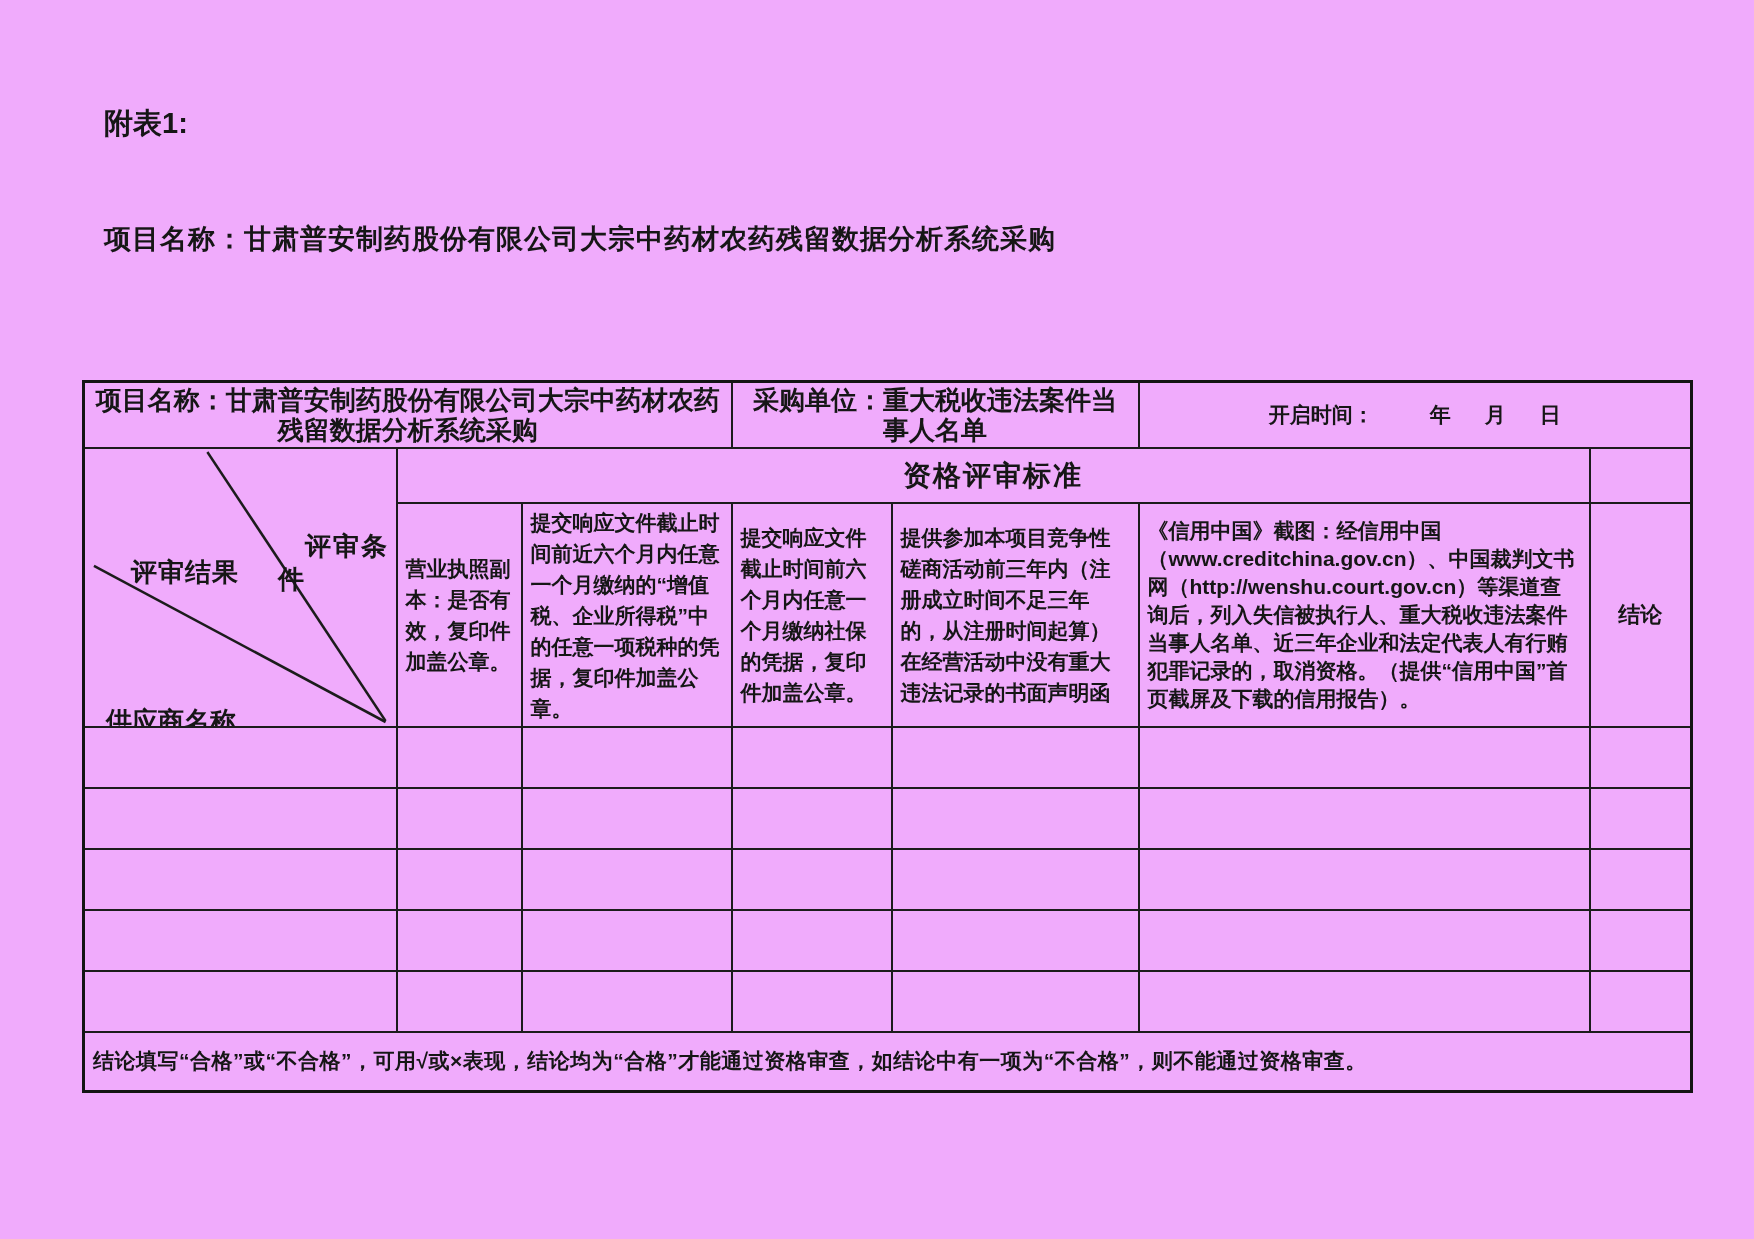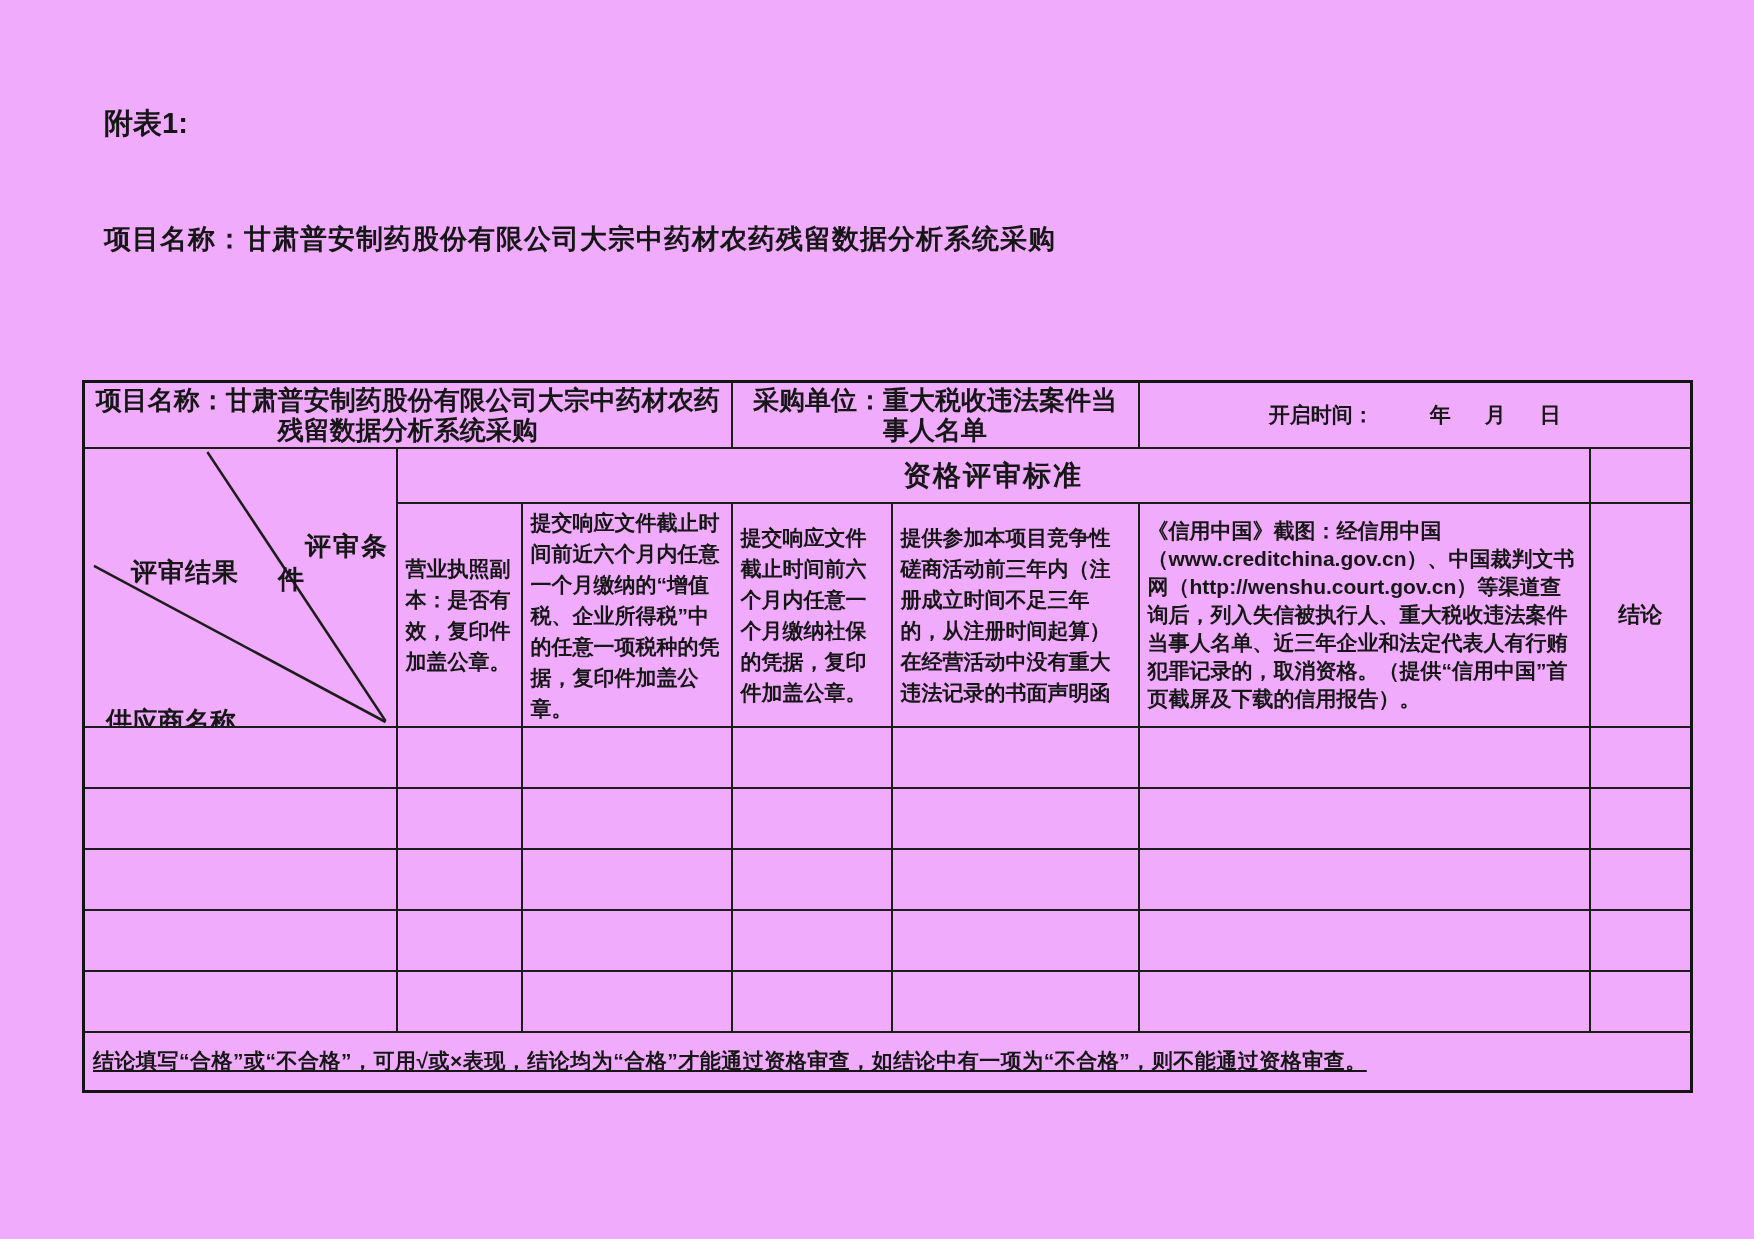--- a/index.html
+++ b/index.html
@@ -34,21 +34,21 @@
     border:2px solid #1c1c1c;
     padding:2px 8px;
     vertical-align:middle;
     overflow:hidden;
   }
   table.qtable{border:3px solid #141414;}
   tr.r1{height:63px;}
   tr.r2{height:55px;}
   tr.r3{height:220px;}
   tr.body-row{height:61px;}
-  tr.r-foot{height:59px;text-decoration:underline;}
+  tr.r-foot{height:59px;}
   td.c-project{font-size:26px;line-height:30px;text-align:center;}
   td.c-purchaser{font-size:26px;line-height:30px;text-align:center;}
   td.c-opentime{font-size:21px;}
   .opentime-flex{display:flex;justify-content:center;align-items:center;}
   .opentime-flex .gap-lg{margin-left:56px;}
   .opentime-flex .gap-sm{margin-left:34px;}
   td.c-banner{font-size:28px;text-align:center;letter-spacing:2px;}
   td.c-corner{padding:0;}
   .corner-box{position:relative;width:100%;height:273px;}
   .corner-box svg{position:absolute;left:0;top:0;width:100%;height:100%;}

